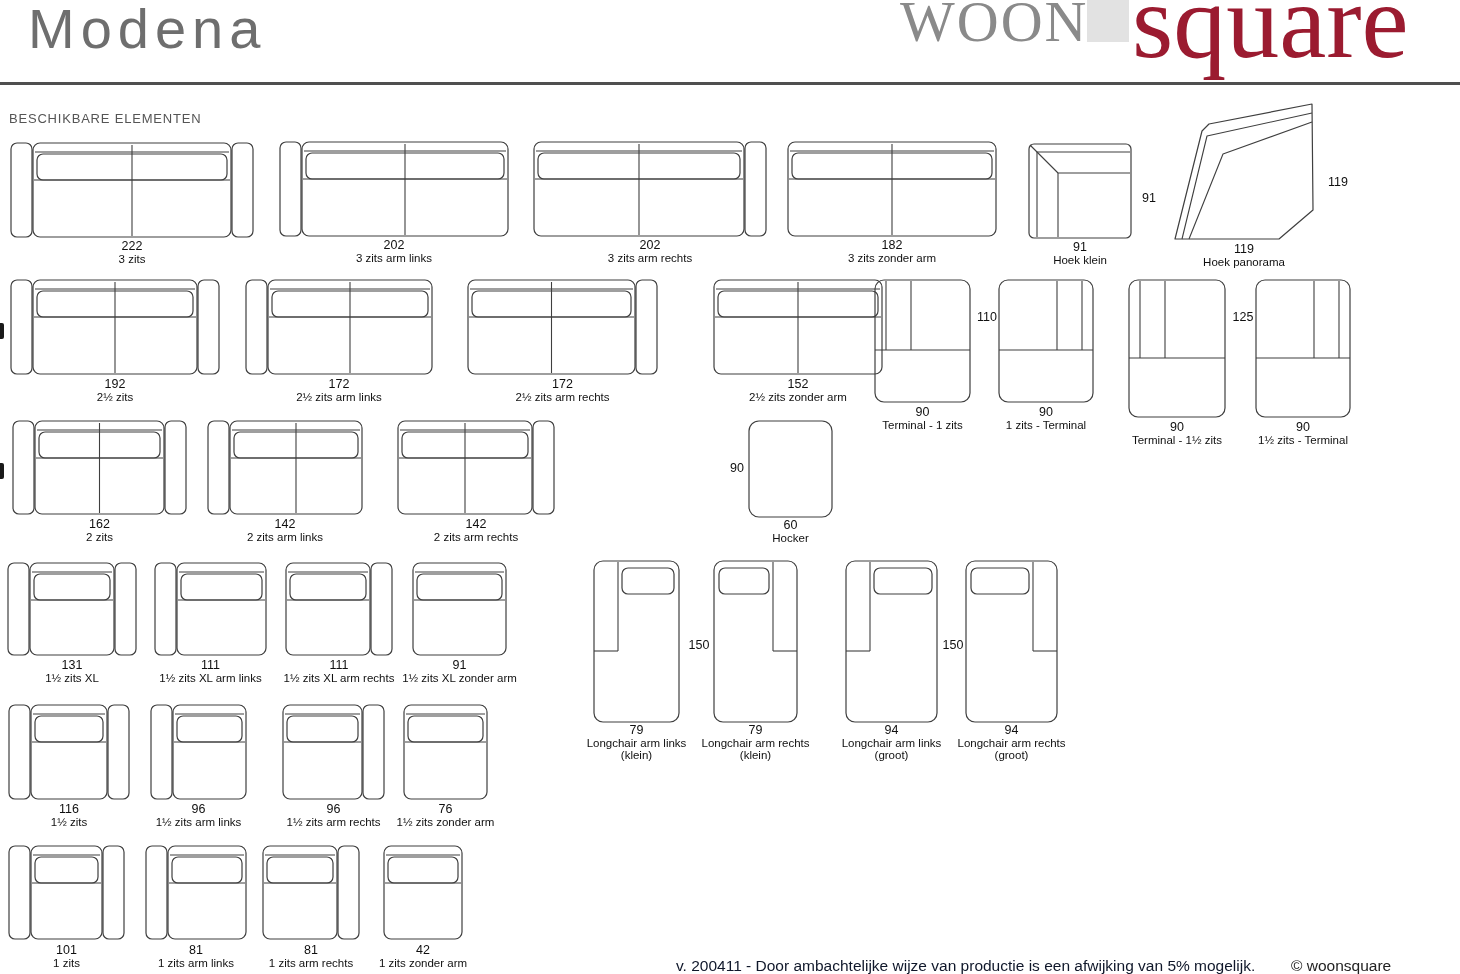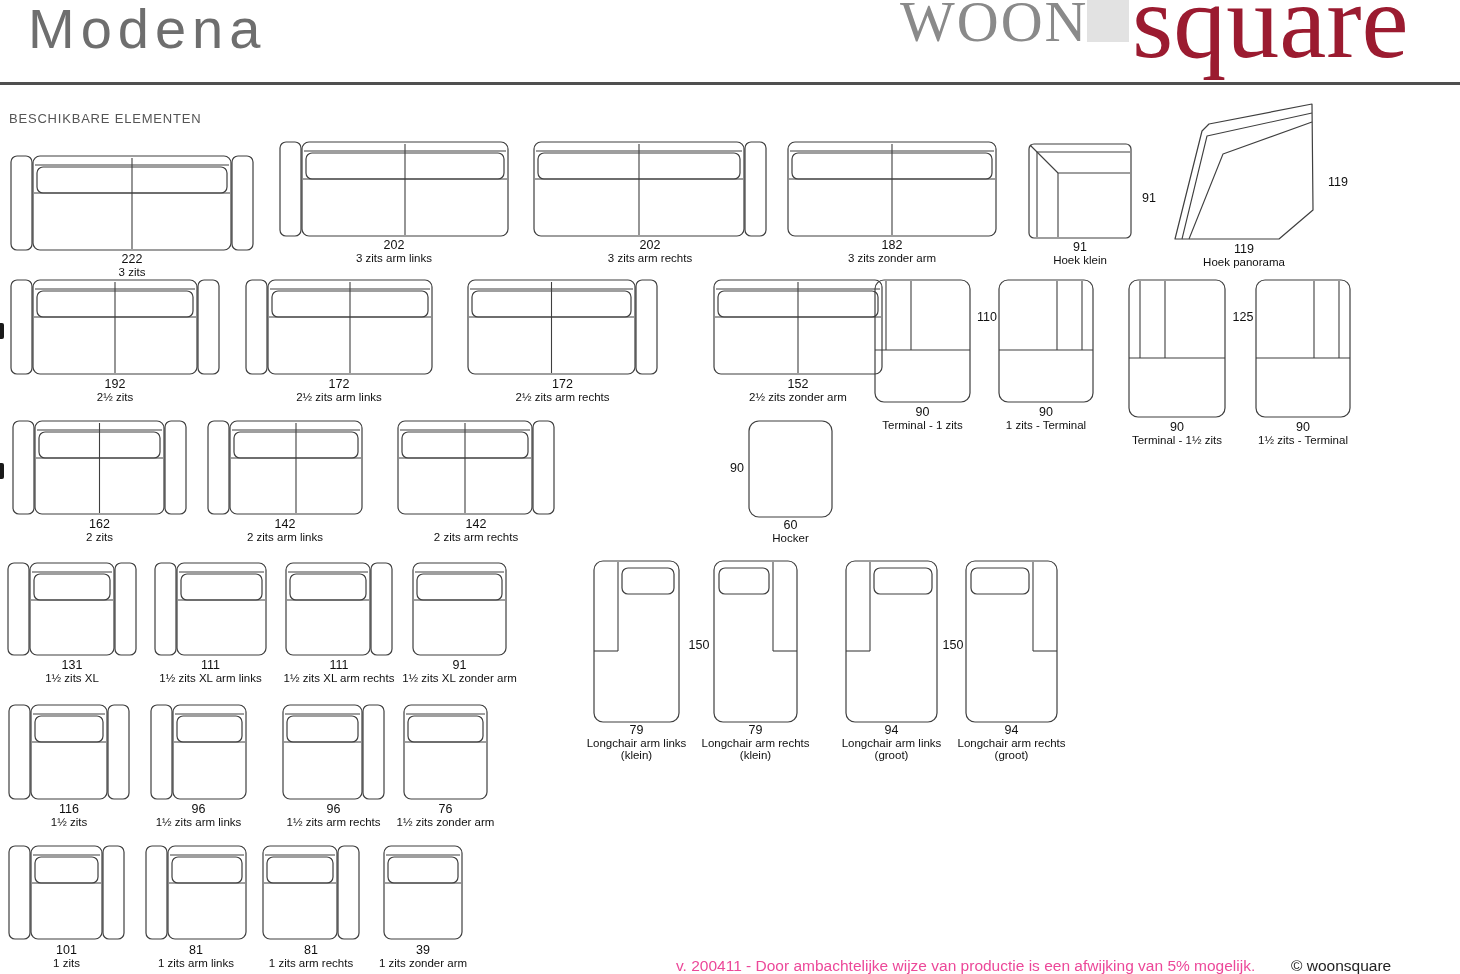--- a/index.html
+++ b/index.html
@@ -37,21 +37,21 @@
     position:absolute;transform:translateX(-50%);text-align:center;
     font-size:11.5px;line-height:12.5px;color:#101010;white-space:nowrap;
   }
   .el-label .dimline{font-size:12.5px;}
   .side-dim{
     position:absolute;transform:translate(-50%,-50%);
     font-size:12.5px;color:#101010;white-space:nowrap;
   }
   .edge-mark{position:absolute;width:4px;height:16px;background:#1a1a1a;border-radius:0 2px 2px 0;}
   .footer-note{
-    position:absolute;left:676px;top:957px;font-size:15.5px;color:#ec4899;
+    position:absolute;left:676px;top:957px;font-size:15.5px;color:#0f172a;
   }
   .footer-copy{
     position:absolute;left:1291px;top:957px;font-size:15.5px;color:#222;
   }
 </style>
 </head>
 <body>
 
 <div id="page">
   <h1 class="page-title">Modena</h1>
@@ -59,21 +59,21 @@
   <div class="brand">
     <span class="brand-woon">WOON</span>
     <span class="brand-box"></span>
     <span class="brand-square">square</span>
   </div>
 
   <div class="header-rule"></div>
   <div class="section-title">BESCHIKBARE ELEMENTEN</div>
 
   <div id="canvas">
-      <div class="element" style="left: 10px; top: 155px; width: 244px; height: 96px;">
+      <div class="element" style="left: 10px; top: 142px; width: 244px; height: 96px;">
         <svg width="244" height="96" viewBox="0 0 244 96">
           <rect x="1" y="1" width="21" height="94" rx="6" ry="6" fill="none" stroke="#3f3f3f" stroke-width="1.2"></rect>
           <rect x="222" y="1" width="21" height="94" rx="6" ry="6" fill="none" stroke="#3f3f3f" stroke-width="1.2"></rect>
           <rect x="23" y="1" width="198" height="94" rx="7" ry="7" fill="none" stroke="#3f3f3f" stroke-width="1.2"></rect>
           <line x1="25" y1="10" x2="219" y2="10" stroke="#3f3f3f" stroke-width="1.1"></line>
           <rect x="27" y="12" width="190" height="26" rx="6" ry="6" fill="none" stroke="#3f3f3f" stroke-width="1.2"></rect>
           <line x1="24" y1="38" x2="220" y2="38" stroke="#3f3f3f" stroke-width="1.1"></line>
           <line x1="122" y1="3" x2="122" y2="12" stroke="#3f3f3f" stroke-width="1.1"></line>
           <line x1="122" y1="12" x2="122" y2="38" stroke="#3f3f3f" stroke-width="1.1"></line>
           <line x1="122" y1="38" x2="122" y2="94" stroke="#3f3f3f" stroke-width="1.1"></line>
@@ -529,21 +529,21 @@
         </div>
       </div>
       <div class="element" style="left: 383px; top: 845px; width: 80px; height: 95px;">
         <svg width="80" height="95" viewBox="0 0 80 95">
           <rect x="1" y="1" width="78" height="93" rx="7" ry="7" fill="none" stroke="#3f3f3f" stroke-width="1.2"></rect>
           <line x1="3" y1="10" x2="77" y2="10" stroke="#3f3f3f" stroke-width="1.1"></line>
           <rect x="5" y="12" width="70" height="26" rx="6" ry="6" fill="none" stroke="#3f3f3f" stroke-width="1.2"></rect>
           <line x1="2" y1="38" x2="78" y2="38" stroke="#3f3f3f" stroke-width="1.1"></line>
         </svg>
         <div class="el-label" style="left:40px;top:99px">
-          <div class="dimline">39</div>
+          <div class="dimline">42</div>
           <div>1 zits zonder arm</div>
         </div>
       </div>
       <div class="edge-mark" style="left: 0px; top: 323px;"></div>
       <div class="edge-mark" style="left: 0px; top: 463px;"></div>
     </div>
 
   <div class="footer-note">v. 200411 - Door ambachtelijke wijze van productie is een afwijking van 5% mogelijk.</div>
   <div class="footer-copy">© woonsquare</div>
 </div>

